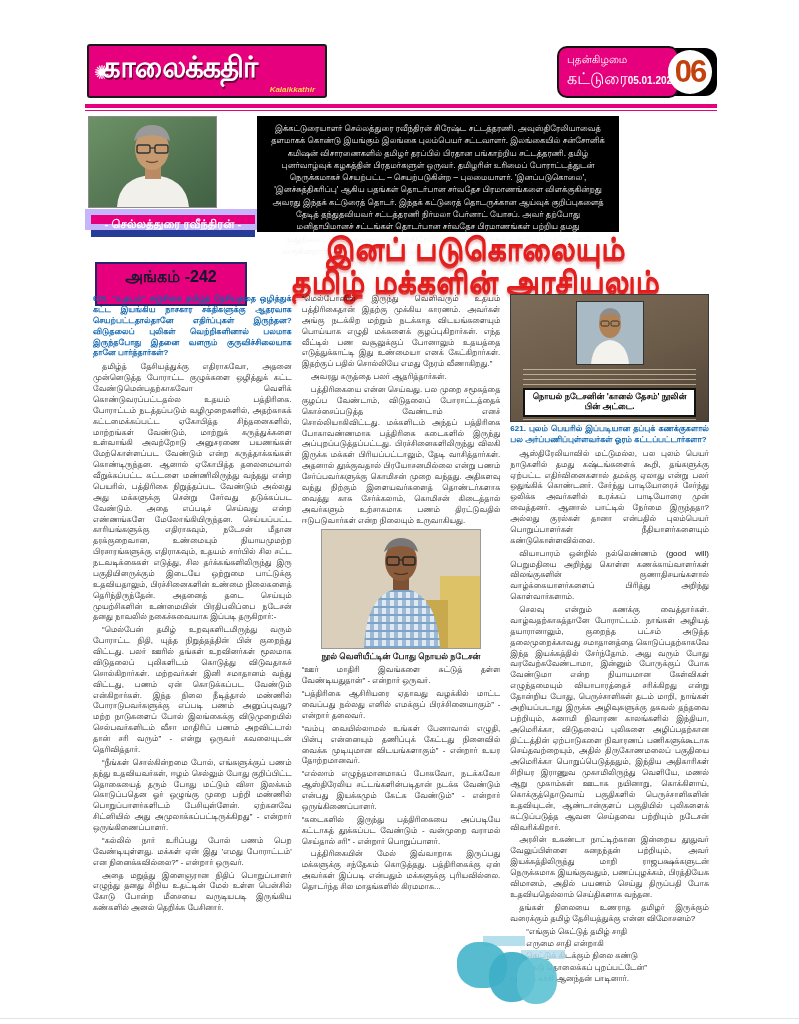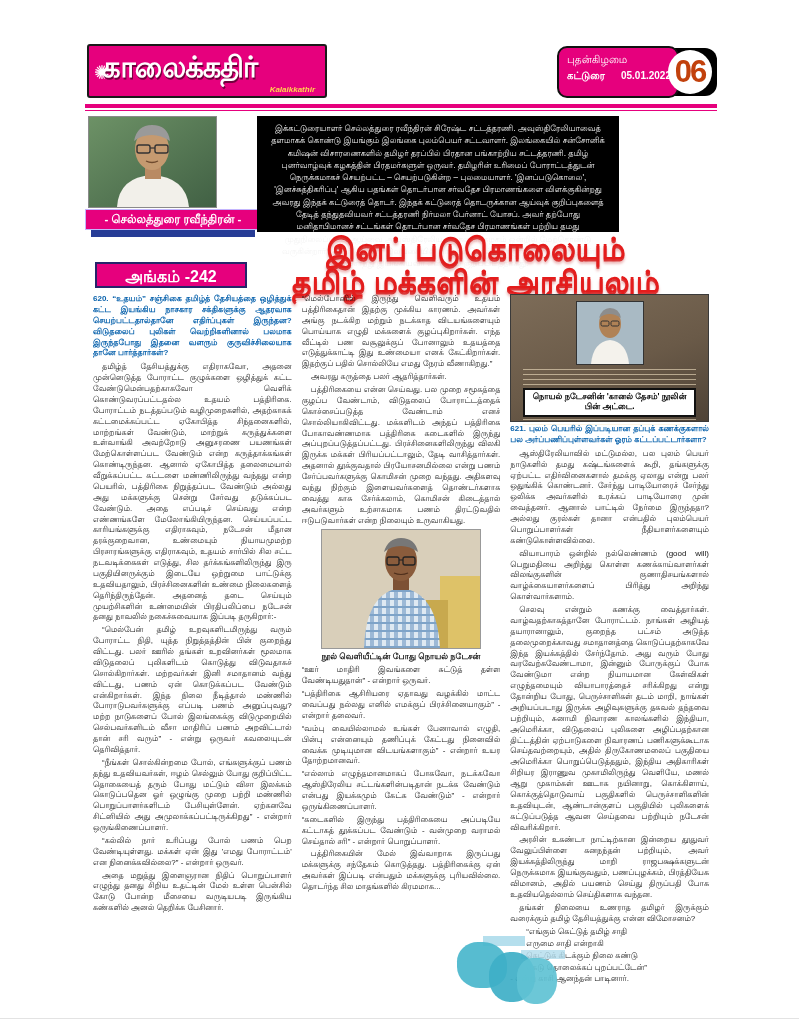--- a/index.html
+++ b/index.html
@@ -10,34 +10,34 @@
   
   .logo-box{left:2px;top:4px;width:240px;height:54px;background:#e6007d;border:2px solid #1a1a1a;border-radius:3px;box-sizing:border-box;}
   .sunburst{position:absolute;left:5px;top:15px;font-size:19px;color:#fff;}
   .logo-text{position:absolute;left:13px;top:5px;font-size:29px;font-weight:bold;color:#fff;letter-spacing:-1px;text-shadow:1px 2px 0 #70003c;}
   .logo-sub{position:absolute;right:10px;bottom:2px;color:#ffd84d;font-size:8px;font-style:italic;font-weight:bold;}
   .info-wrap{right:0;top:6px;width:160px;height:52px;}
   .info-black{position:absolute;right:0;top:2px;width:92px;height:48px;background:#000;border-radius:12px;}
   .info-pink{position:absolute;left:0;top:0;width:122px;height:52px;background:#e6007d;border:2px solid #111;border-radius:10px;box-sizing:border-box;color:#fff;padding:5px 6px 4px 8px;}
   .weekday{font-size:10.5px;text-align:left;padding-right:2px;}
   .sec-row{display:flex;justify-content:space-between;align-items:baseline;margin-top:3px;}
-  .section{font-weight:bold;font-size:10px;}
+  .section{font-weight:normal;font-size:16px;}
   .date{font-size:10px;font-weight:bold;}
   .page-circle{position:absolute;right:5px;top:4px;width:44px;height:44px;background:#fff;border-radius:50%;text-align:center;line-height:44px;font-size:31px;font-weight:800;color:#c2410c;letter-spacing:-2px;}
   .divider{left:0;top:64px;width:632px;height:4px;background:#e6007d;}
   .divider2{left:0;top:70px;width:632px;height:1px;background:#e6007d;}
 
   
   .photo1{left:3px;top:76px;width:127px;height:90px;border:1px solid #8a8a8a;overflow:hidden;}
-  .author-box{left:0;top:169px;width:176px;height:21px;background:#e6007d;border:1px solid #c4b5fd;box-sizing:border-box;color:#fff;font-weight:bold;font-size:11.5px;text-align:center;line-height:18px;}
+  .author-box{left:0;top:169px;width:176px;height:21px;background:#e6007d;border:6px solid #c4b5fd;box-sizing:border-box;color:#fff;font-weight:bold;font-size:11.5px;text-align:center;line-height:18px;}
   .blue-strip{left:6px;top:190px;width:164px;height:7px;background:#273c96;}
   .bio{left:172px;top:76px;width:362px;height:116px;background:#000;color:#f4f4f4;font-size:8.2px;line-height:1.5;text-align:center;padding:7px 13px;box-sizing:border-box;}
 
   
-  .badge{left:10px;top:222px;width:152px;height:26px;background:#e6007d;border:2px solid #26246a;box-sizing:border-box;color:#ffffff;font-size:16px;font-weight:bold;text-align:center;line-height:25px;}
+  .badge{left:10px;top:222px;width:152px;height:44px;background:#e6007d;border:2px solid #26246a;box-sizing:border-box;color:#0f172a;font-size:16px;font-weight:bold;text-align:center;line-height:25px;}
   .headline{left:150px;top:192px;width:482px;text-align:center;color:#e41c1c;font-weight:800;}
   .headline .hl{font-size:30px;line-height:1.1;white-space:nowrap;text-shadow:0 2px 0 rgba(210,15,15,.8),0 4px 3px rgba(190,0,0,.35);}
 
   
   .cols{left:8px;top:254px;width:616px;height:730px;display:flex;gap:10px;}
   .col{flex:1;height:730px;overflow:hidden;font-size:8px;line-height:1.36;text-align:justify;color:#151515;}
   .col p{margin:0 0 2px 0;text-indent:9px;}
   .col p.noind{text-indent:0;}
   .q{color:#0a63ad;font-weight:bold;text-indent:0 !important;margin-bottom:3px !important;}
   figure{margin:3px 0;padding:0;}

